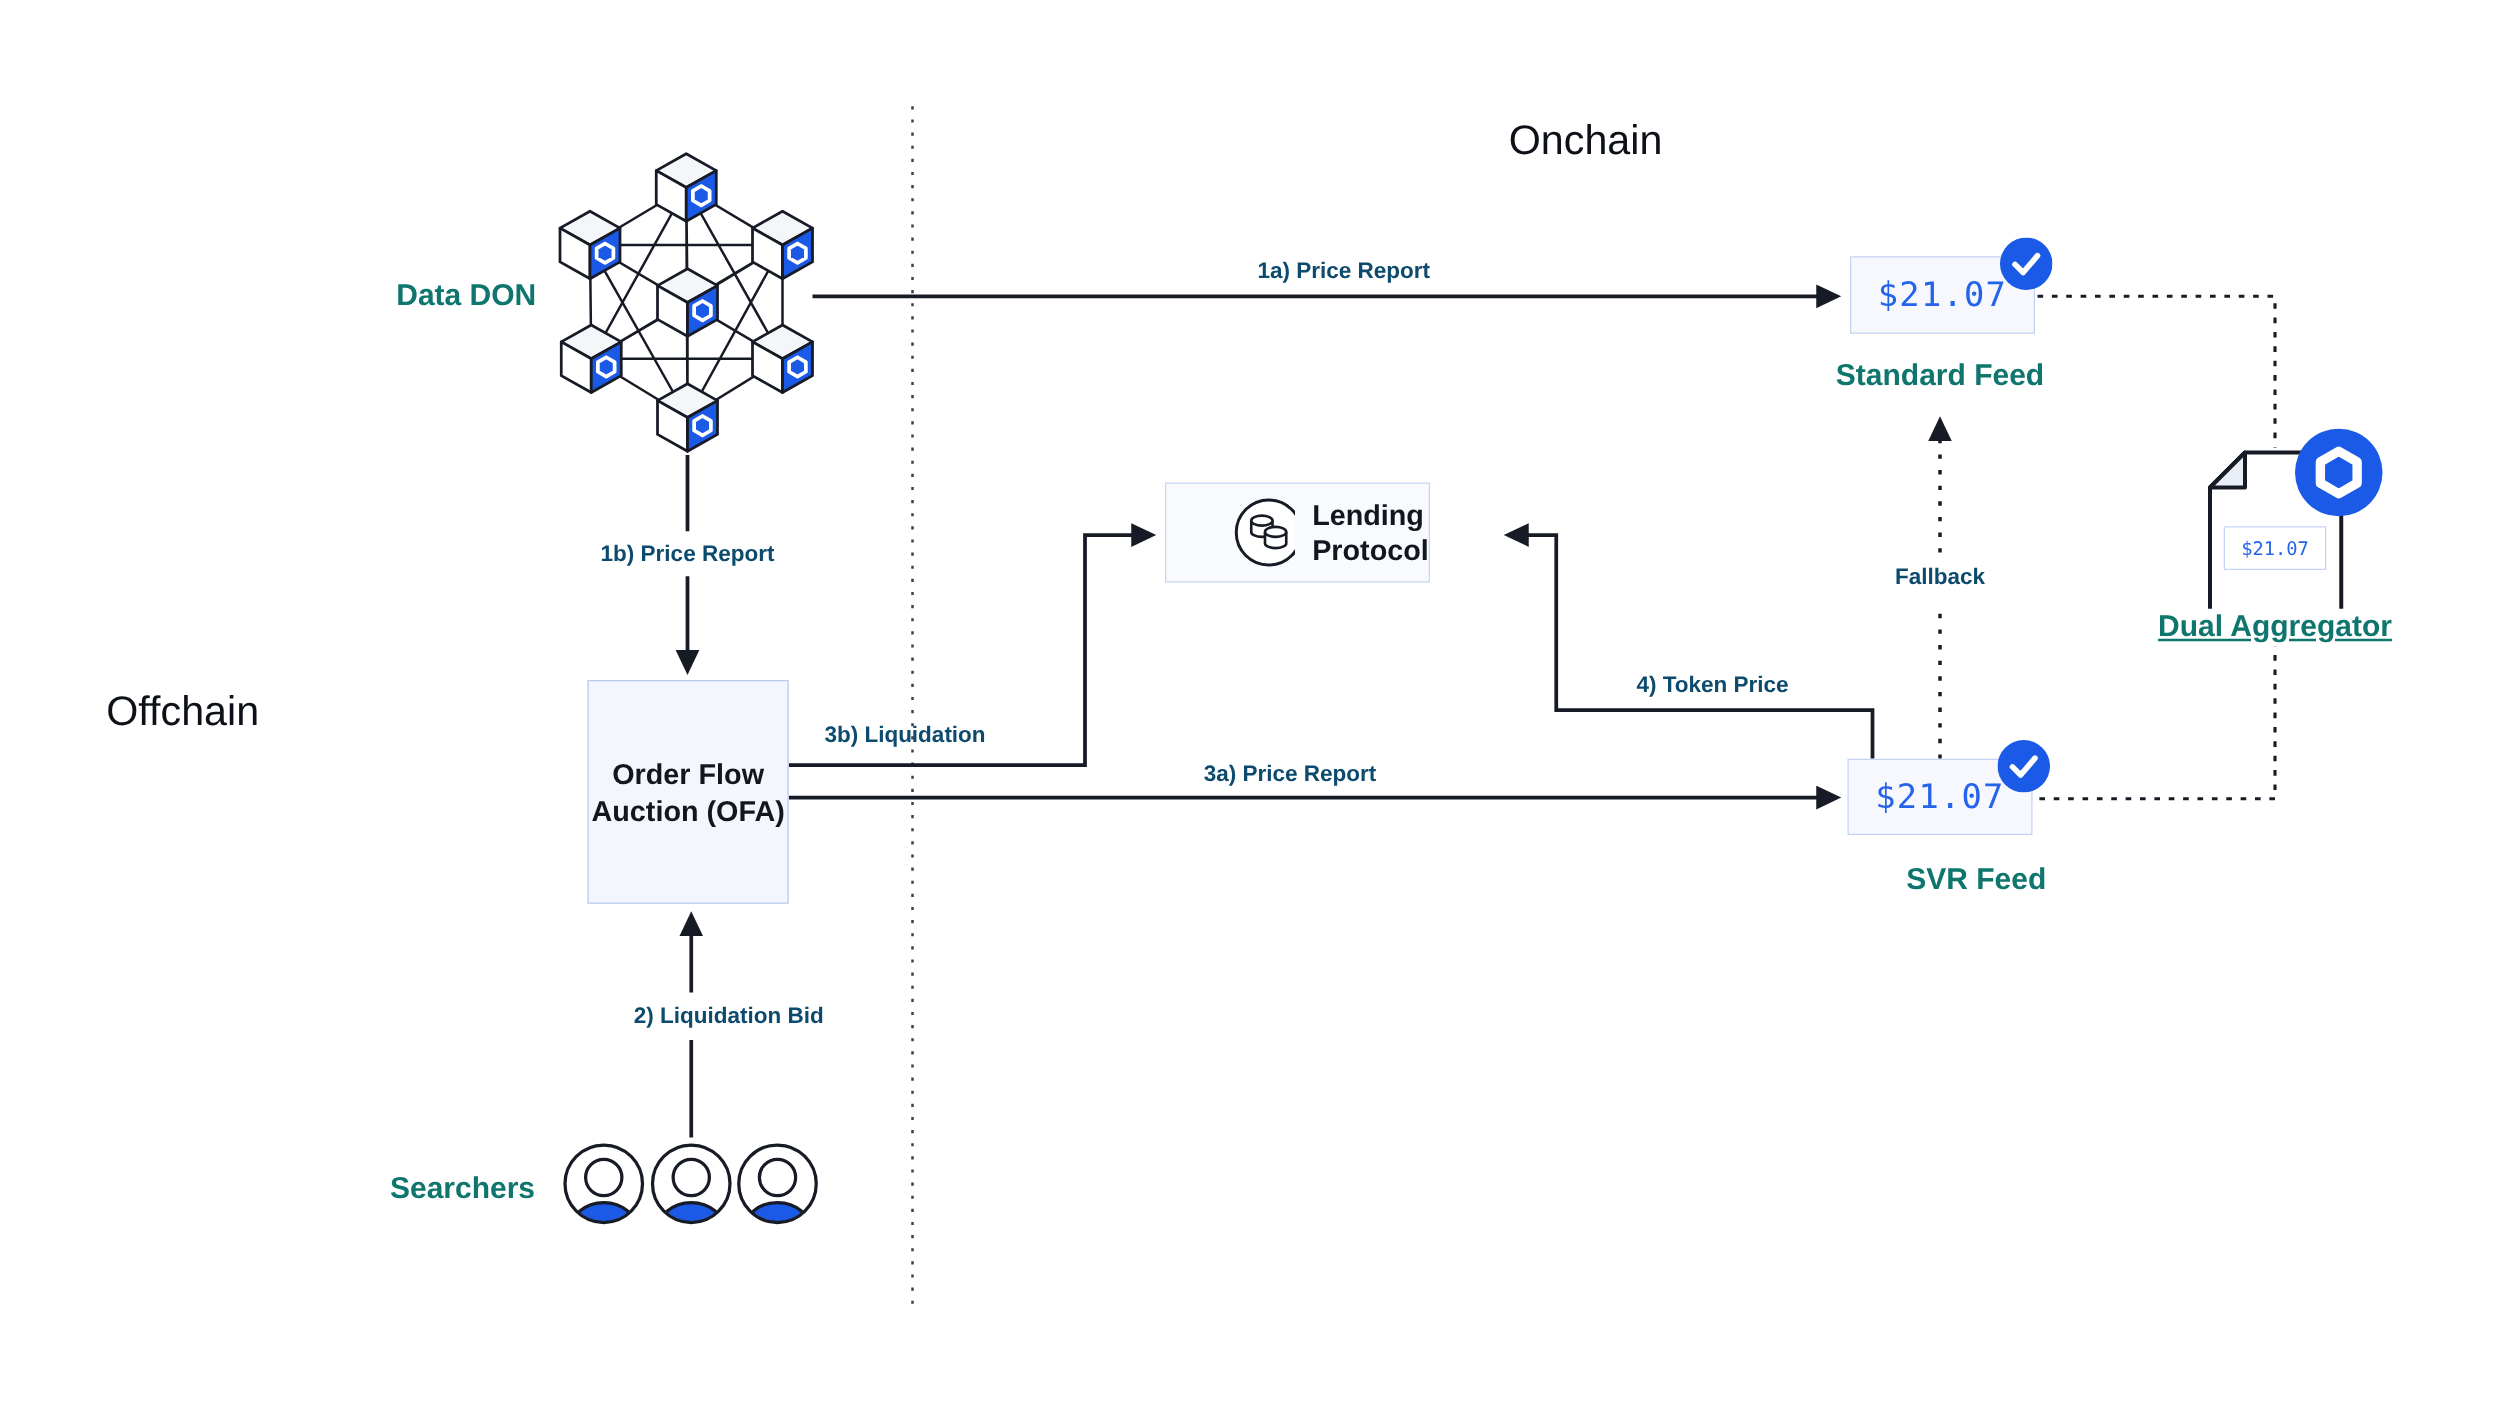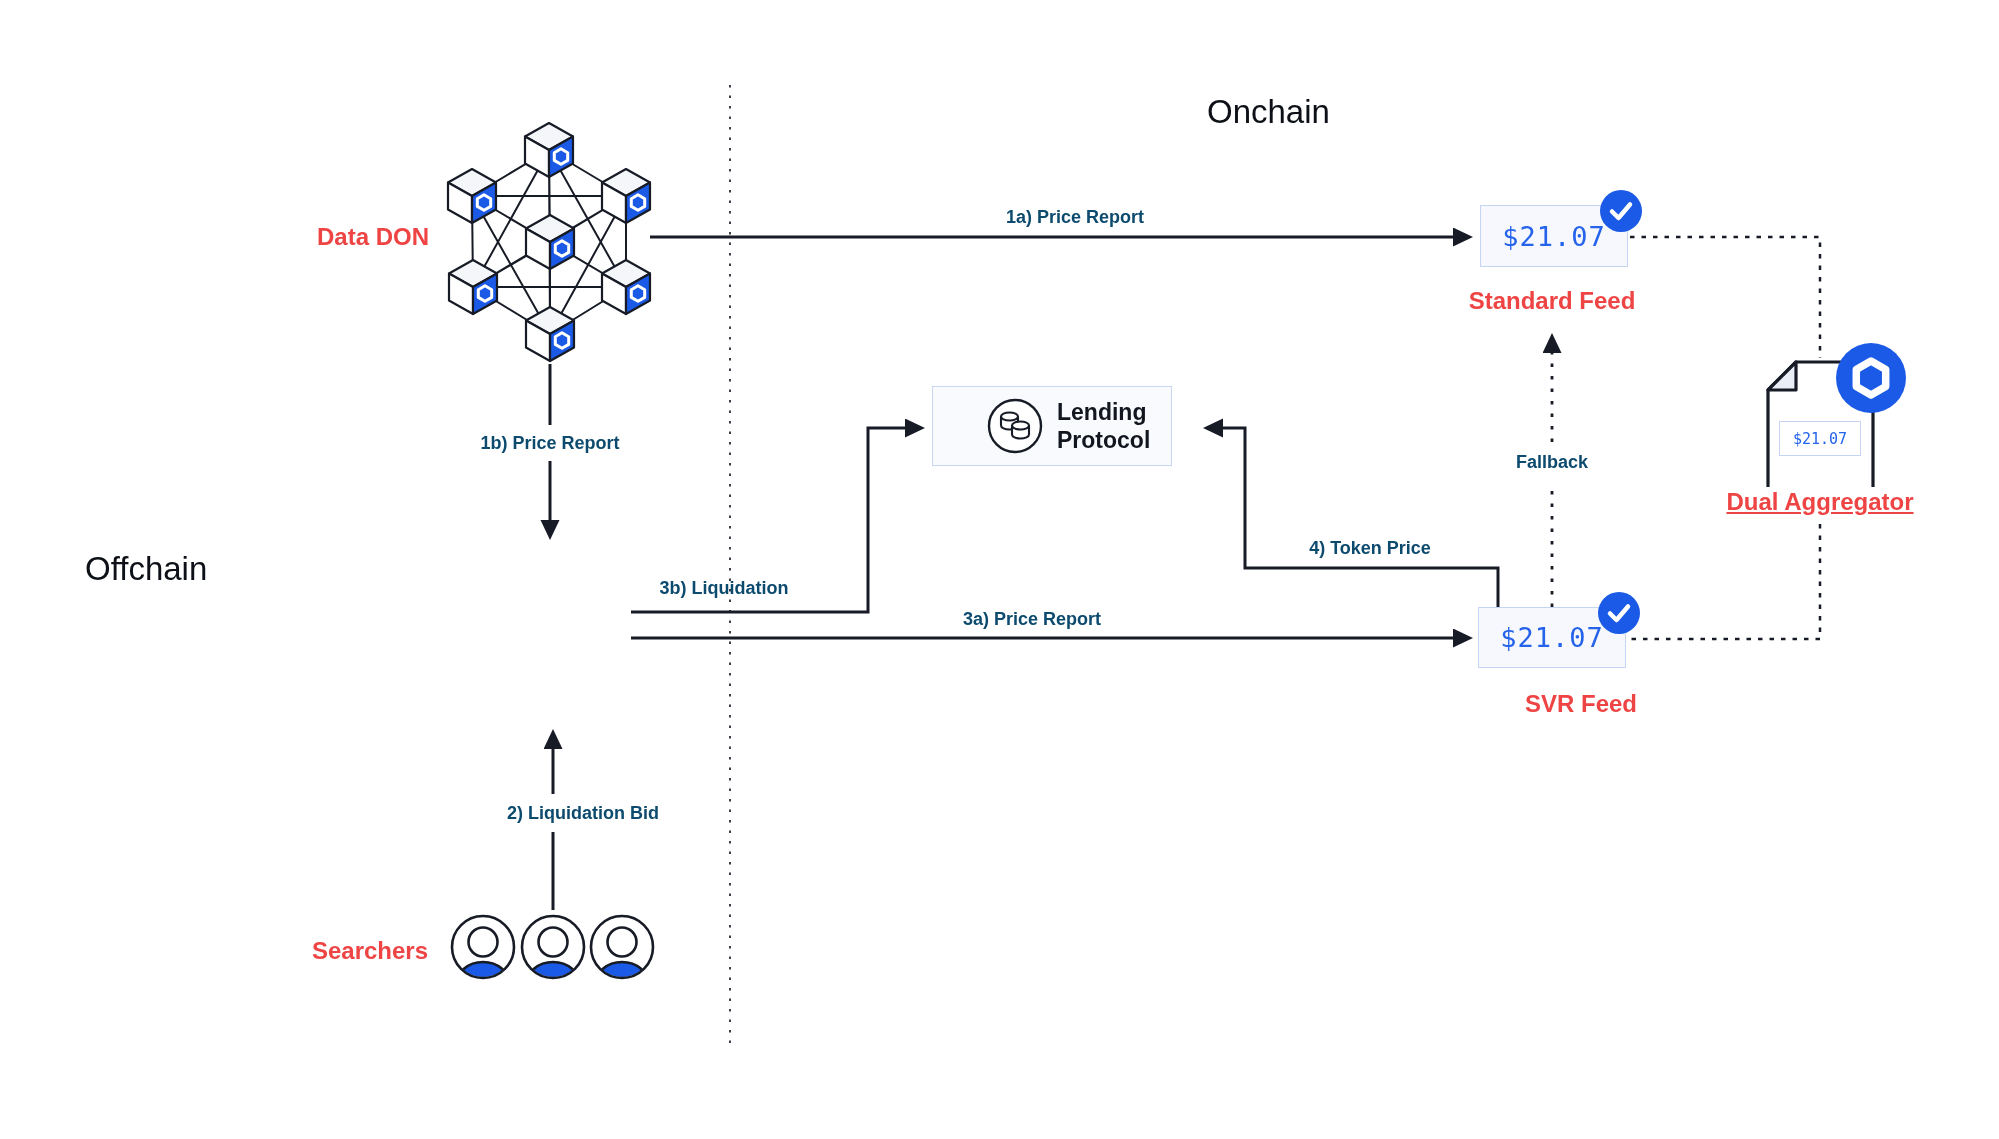--- a/index.html
+++ b/index.html
@@ -2,31 +2,31 @@
 <html><head>
 <meta charset="utf-8">
 <style>
   html,body{margin:0;padding:0;background:#fff;}
   #canvas{position:relative;width:1999px;height:1139px;background:#ffffff;overflow:hidden;
           font-family:"Liberation Sans",sans-serif;color:#13161f;}
   #diagram-svg{position:absolute;left:0;top:0;z-index:1;}
   .abs{position:absolute;z-index:2;}
   .center{transform:translate(-50%,-50%);white-space:nowrap;}
   .flow-lbl{font-size:18px;font-weight:700;color:#0c4a6e;}
-  .node-lbl{font-size:24px;font-weight:700;color:#ef4444;}
+  .node-lbl{font-size:24px;font-weight:700;color:#0f766e;}
   .sec-lbl{font-size:33px;font-weight:400;color:#0d1117;}
   .whitebg{background:#ffffff;padding:1px 7px;}
   .feed-box{width:148px;background:#f6f8fd;border:1.5px solid #c6d4f4;
             display:flex;align-items:center;justify-content:center;box-sizing:border-box;}
   .price{font-family:"DejaVu Sans Mono",monospace;font-size:27px;color:#2563eb;letter-spacing:1px;}
   .price-sm{font-family:"DejaVu Sans Mono",monospace;font-size:15px;color:#2563eb;}
   .ofa-box{width:161px;height:179px;background:#f3f6fc;border:1.5px solid #b9c9ee;box-sizing:border-box;
            display:flex;align-items:center;justify-content:center;text-align:center;
            font-size:23px;font-weight:700;line-height:30px;color:#13161f;}
-  .lend-box{width:240px;height:80px;background:#f8fafd;border:1.5px solid #c9d6f2;box-sizing:border-box;
+  .lend-box{width:212px;height:80px;background:#f8fafd;border:1.5px solid #c9d6f2;box-sizing:border-box;
             display:flex;align-items:center;}
   .lend-text{font-size:23px;font-weight:700;line-height:28px;color:#13161f;}
   .badge{width:42px;height:42px;}
   .doc-price{width:82px;height:35px;background:#fff;border:1.5px solid #c6d4f4;box-sizing:border-box;
              display:flex;align-items:center;justify-content:center;}
 </style>
 </head>
 <body>
 
 <div id="canvas">
@@ -117,20 +117,26 @@
   <div class="abs node-lbl center whitebg" style="left:1820px;top:502px;text-decoration:underline;">Dual Aggregator</div>
 
   <div class="abs flow-lbl center" style="left:1075px;top:217px;">1a) Price Report</div>
   <div class="abs flow-lbl center" style="left:550px;top:443px;">1b) Price Report</div>
   <div class="abs flow-lbl center" style="left:583px;top:813px;">2) Liquidation Bid</div>
   <div class="abs flow-lbl center" style="left:724px;top:588px;">3b) Liquidation</div>
   <div class="abs flow-lbl center" style="left:1032px;top:619px;">3a) Price Report</div>
   <div class="abs flow-lbl center" style="left:1370px;top:548px;">4) Token Price</div>
   <div class="abs flow-lbl center whitebg" style="left:1552px;top:462px;">Fallback</div>
 
+  <div class="abs ofa-box" style="left:470px;top:544px;">
+    <div>
+      <span>Order Flow</span><br>
+      <span>Auction (OFA)</span>
+    </div>
+  </div>
 
   <div class="abs lend-box" style="left:932px;top:386px;">
     <svg width="56" height="56" style="margin-left:54px;">
       <circle cx="28" cy="28" r="26" fill="#ffffff" stroke="#171b26" stroke-width="2.4"></circle>
       <g fill="#ffffff" stroke="#171b26" stroke-width="2.1" stroke-linejoin="round">
         <path d="M14,18.5 v9 a8.5,4 0 0 0 17,0 v-9"></path>
         <ellipse cx="22.5" cy="18.5" rx="8.5" ry="4"></ellipse>
         <path d="M25,27.5 v9 a8.5,4 0 0 0 17,0 v-9"></path>
         <ellipse cx="33.5" cy="27.5" rx="8.5" ry="4"></ellipse>
       </g>

